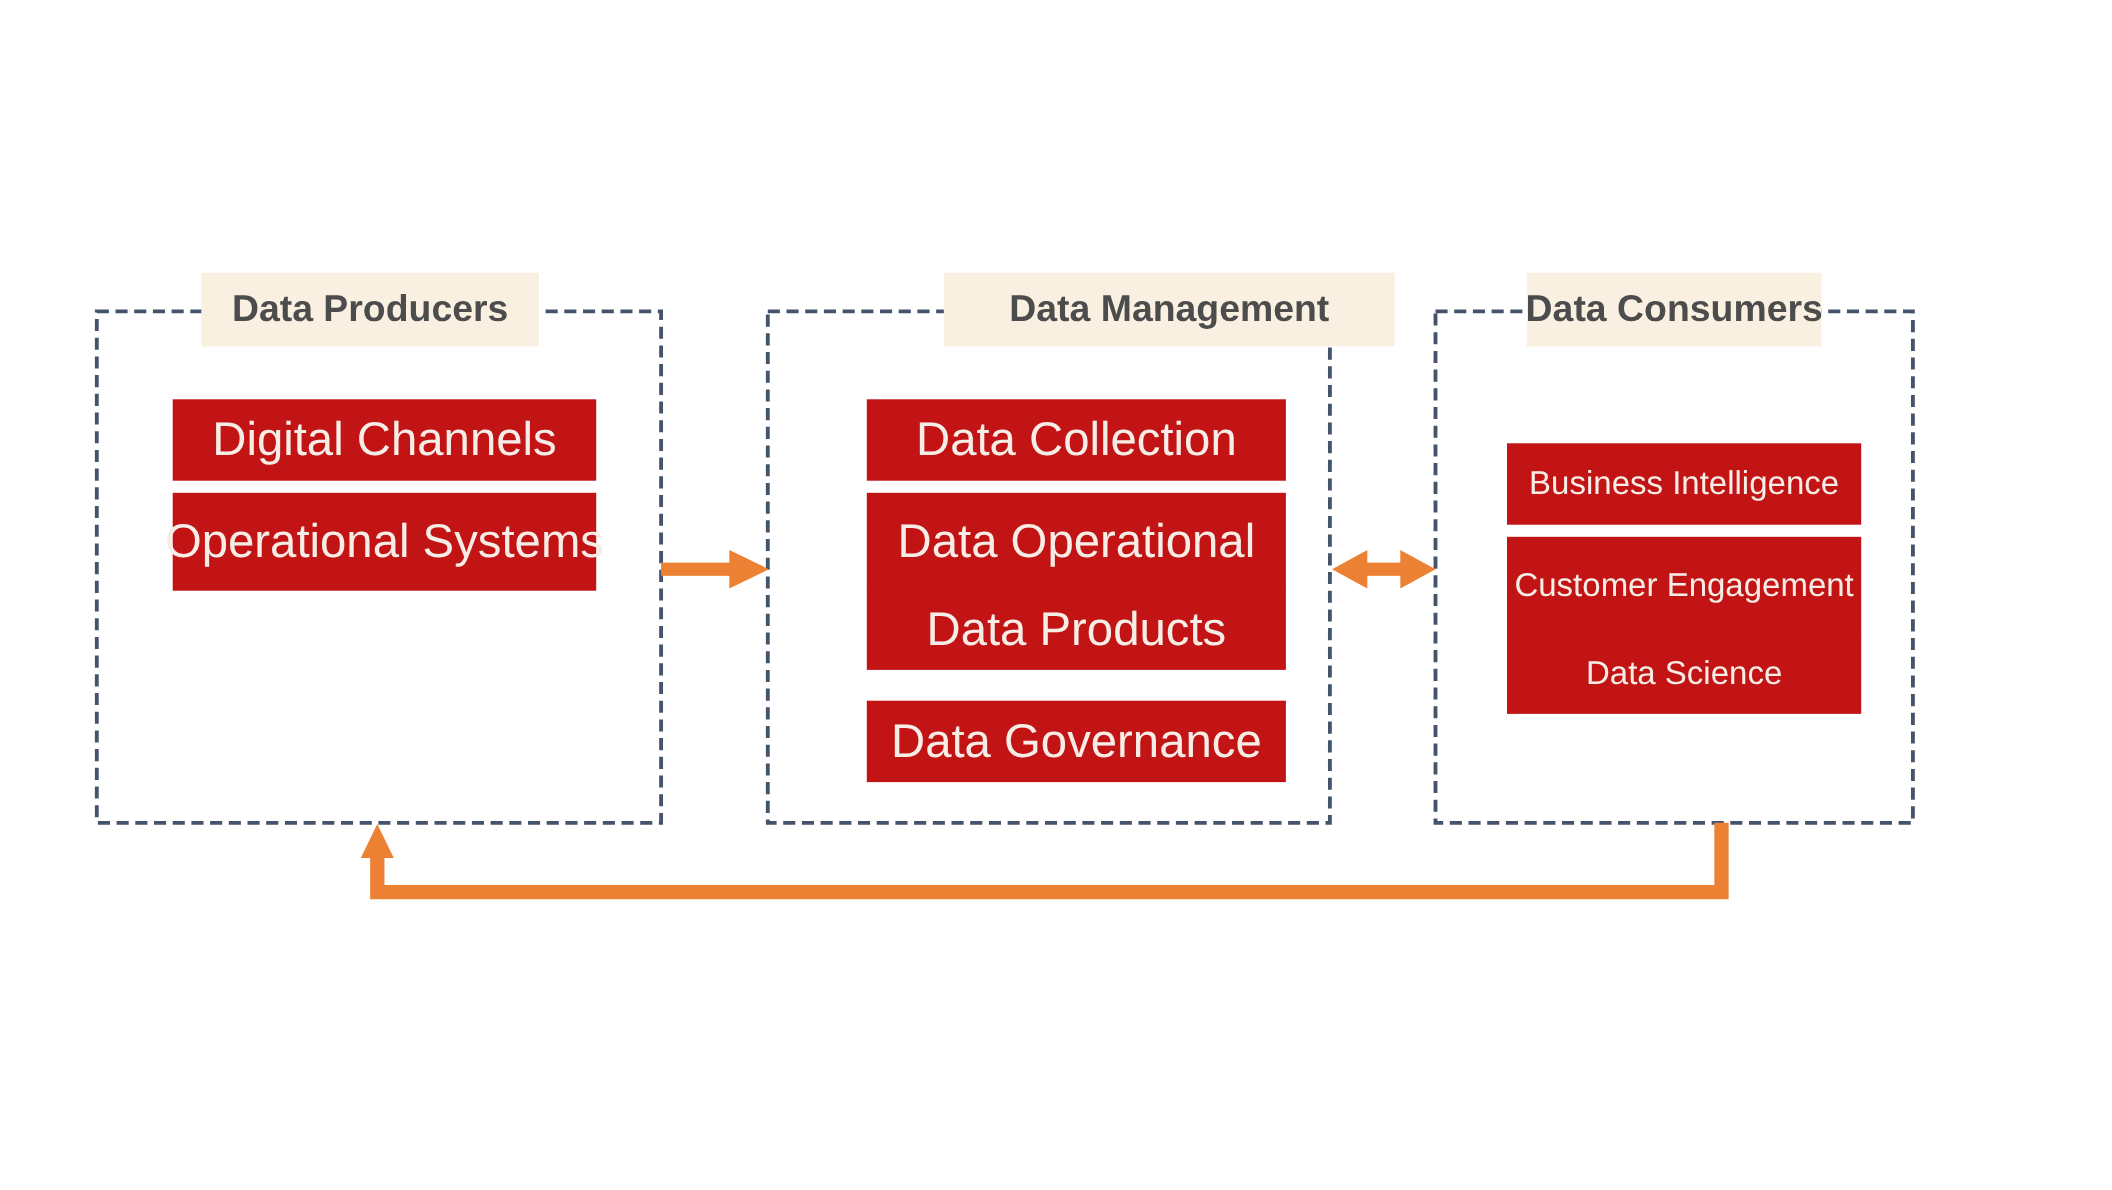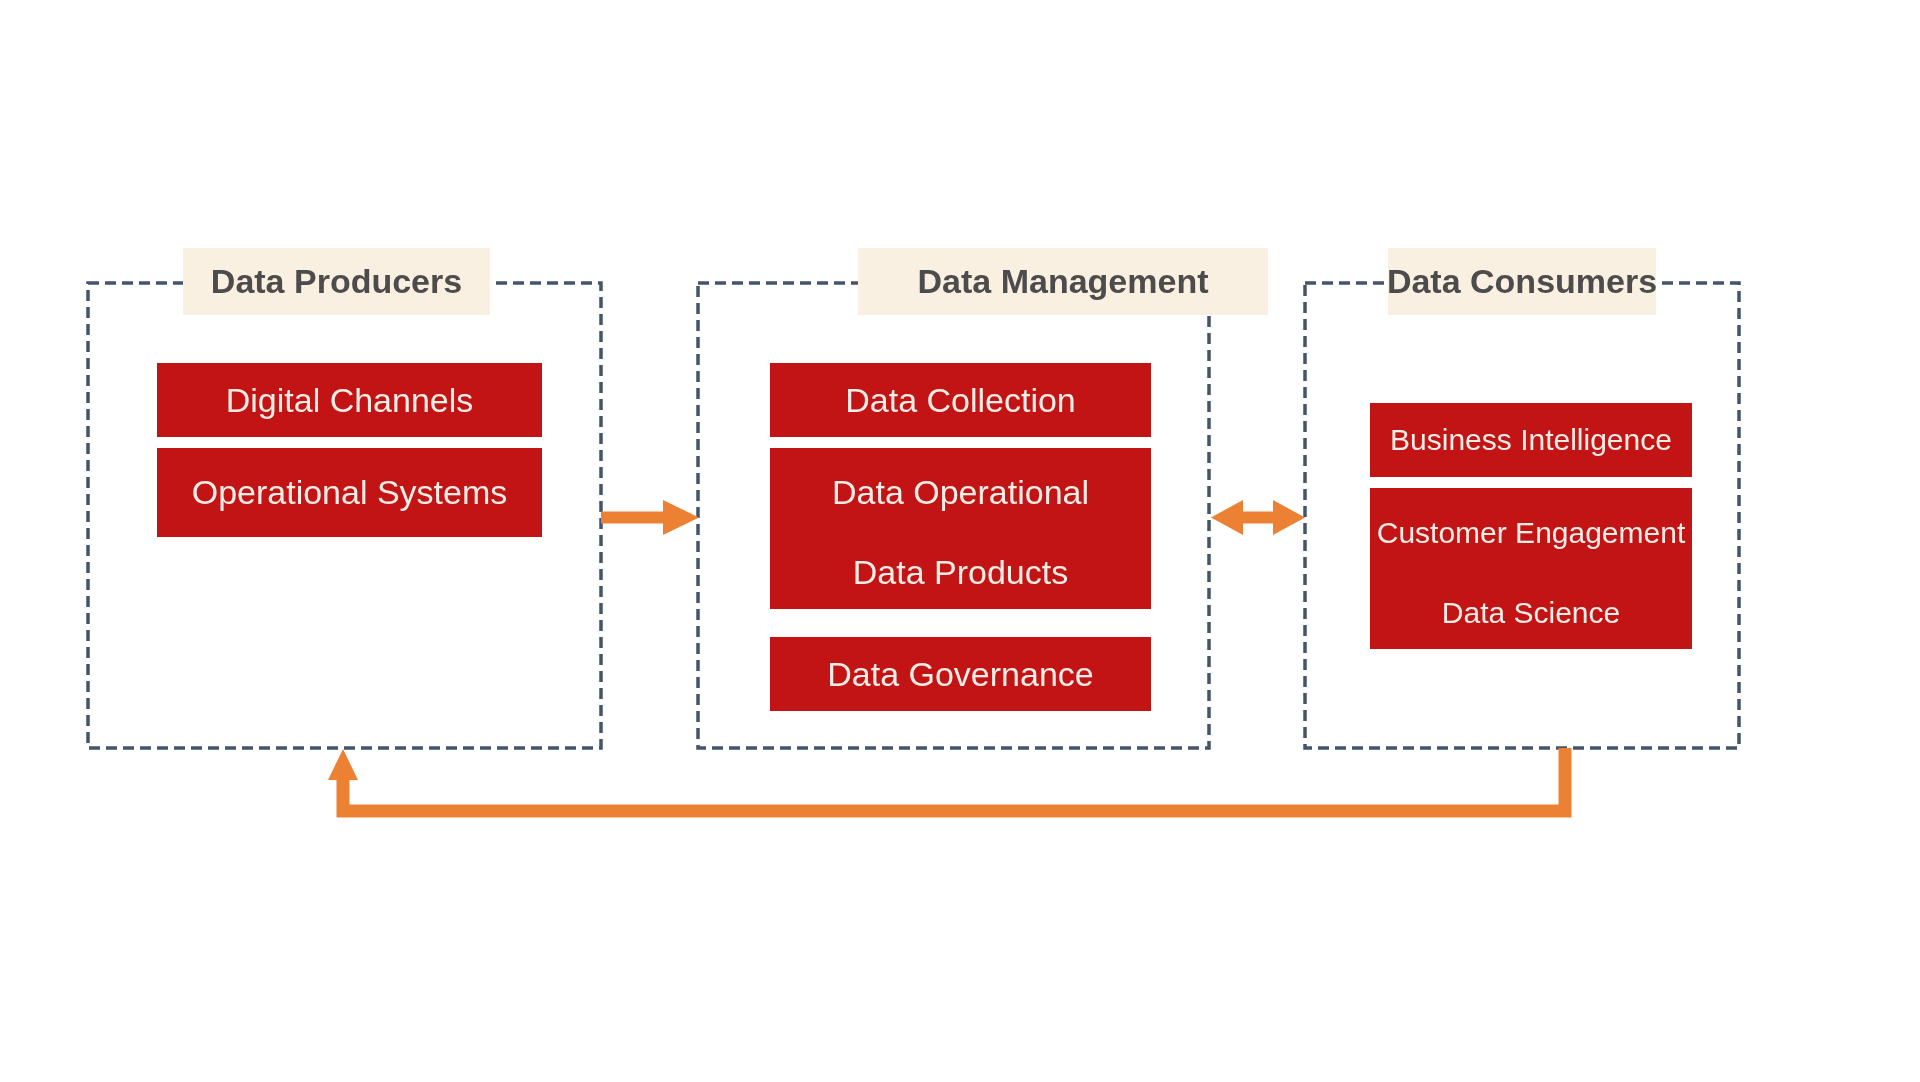--- a/index.html
+++ b/index.html
@@ -39,27 +39,27 @@
   #label-2 { left: 814px;  width: 410px; margin-left: 44px; }
   #label-3 { left: 1388px; width: 268px; }
 
   .item {
     position: absolute;
     display: flex;
     align-items: center;
     justify-content: center;
     background: var(--item-bg, #C21414);
     color: var(--item-text, #F7EDE7);
-    font-size: 34px;
+    font-size: 43px;
     white-space: nowrap;
   }
   .item.small { font-size: 30px; }
 
   .g1 { left: 157px;  width: 385px; }
-  .g2 { left: 770px;  width: 381px; }
+  .g2 { left: 788px;  width: 381px; }
   .g3 { left: 1370px; width: 322px; margin-top: 40px; }
 
   .r1 { top: 363px; height: 74px; }
   .r2 { top: 448px; height: 89px; }
   .r3 { top: 536px; height: 73px; }
   .r4 { top: 621px; height: 74px; margin-top: 16px; }
 </style>
 </head>
 <body>
 

